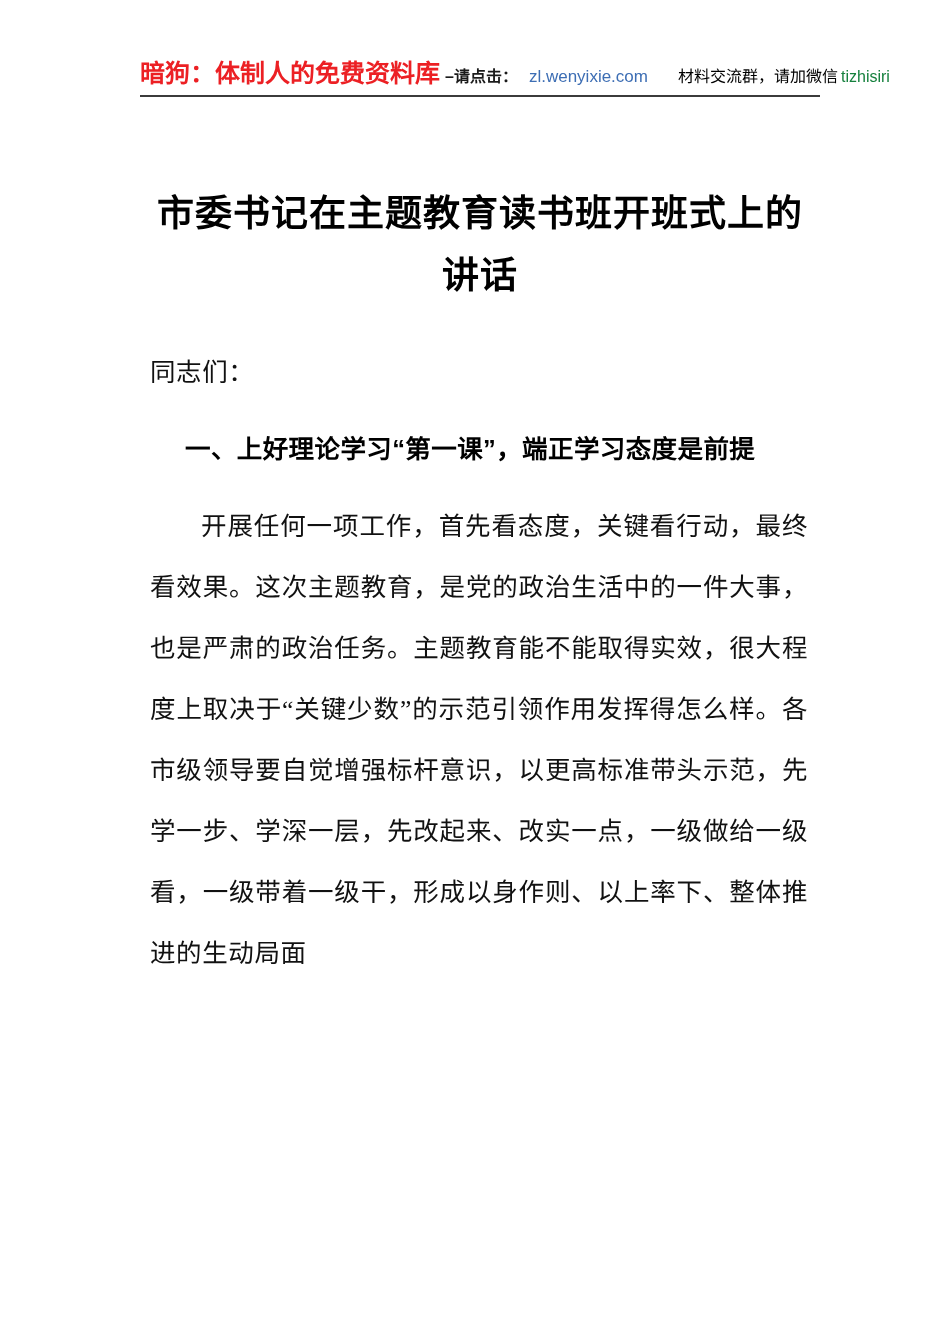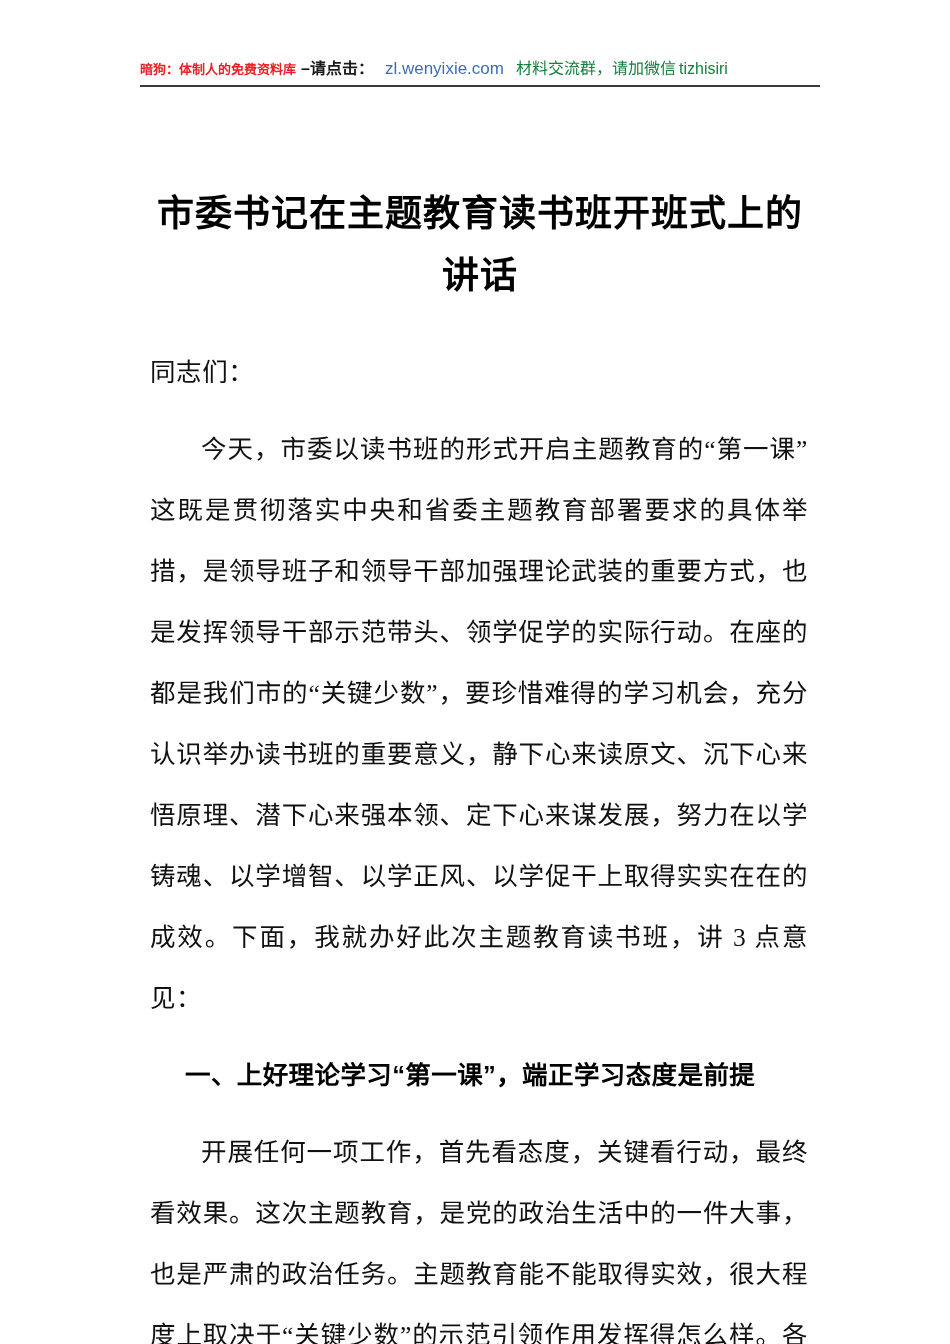--- a/index.html
+++ b/index.html
@@ -38,21 +38,21 @@
     white-space: nowrap;
     line-height: 1.25;
   }
   .promo-line {
     display: block;
     font-size: 0px;      
   }
   .promo-brand {
     font-family: "Liberation Sans", "DejaVu Sans", sans-serif;
     font-weight: bold;
-    font-size: 13px;
+    font-size: 25px;
     color: #ec2024;
     letter-spacing: 0px;
   }
   .promo-click {
     font-family: Liberation Sans, sans-serif;
     font-weight: bold;
     font-size: 16px;
     color: #1a1a1a;
     margin-left: 5px;
     text-align: right;
@@ -60,22 +60,22 @@
   .promo-link {
     font-family: "Liberation Sans", "DejaVu Sans", sans-serif;
     font-size: 17px;
     color: #3d6eb4;
     text-decoration: none;
     margin-left: 11px;
   }
   .promo-tail {
     font-family: Liberation Sans, sans-serif;
     font-size: 16px;
-    color: #15803d;
-    margin-left: 12px;
+    color: #000000;
+    margin-left: 30px;
   }
   .promo-wechat {
     font-family: "Liberation Sans", "DejaVu Sans", sans-serif;
     font-size: 16px;
     color: #15803d;
     margin-left: 3px;
   }
 
   
   .doc-title {
@@ -138,21 +138,20 @@
       <span class="promo-brand">暗狗：体制人的免费资料库</span><span class="promo-click">–请点击：</span><a class="promo-link" href="#">zl.wenyixie.com</a><span class="promo-tail">材料交流群，请加微信</span><span class="promo-wechat">tizhisiri</span>
     </span>
   </div>
 
   <h1 class="doc-title">市委书记在主题教育读书班开班式上的讲话</h1>
 
   <div class="doc-body">
 
     <p class="para salutation">同志们：</p>
 
-    <p class="para indent">今天，市委以读书班的形式开启主题教育的“第一课”这既是贯彻落实中央和省委主题教育部署要求的具体举措，是领导班子和领导干部加强理论武装的重要方式，也是发挥领导干部示范带头、领学促学的实际行动。在座的都是我们市的“关键少数”，要珍惜难得的学习机会，充分认识举办读书班的重要意义，静下心来读原文、沉下心来悟原理、潜下心来强本领、定下心来谋发展，努力在以学铸魂、以学增智、以学正风、以学促干上取得实实在在的成效。下面，我就办好此次主题教育读书班，讲 3 点意见：</p>
 
     <p class="heading">一、上好理论学习“第一课”，端正学习态度是前提</p>
 
     <p class="para indent">开展任何一项工作，首先看态度，关键看行动，最终看效果。这次主题教育，是党的政治生活中的一件大事，也是严肃的政治任务。主题教育能不能取得实效，很大程度上取决于“关键少数”的示范引领作用发挥得怎么样。各市级领导要自觉增强标杆意识，以更高标准带头示范，先学一步、学深一层，先改起来、改实一点，一级做给一级看，一级带着一级干，形成以身作则、以上率下、整体推进的生动局面</p>
 
   </div>
 
 </div>
 
 </body></html>

